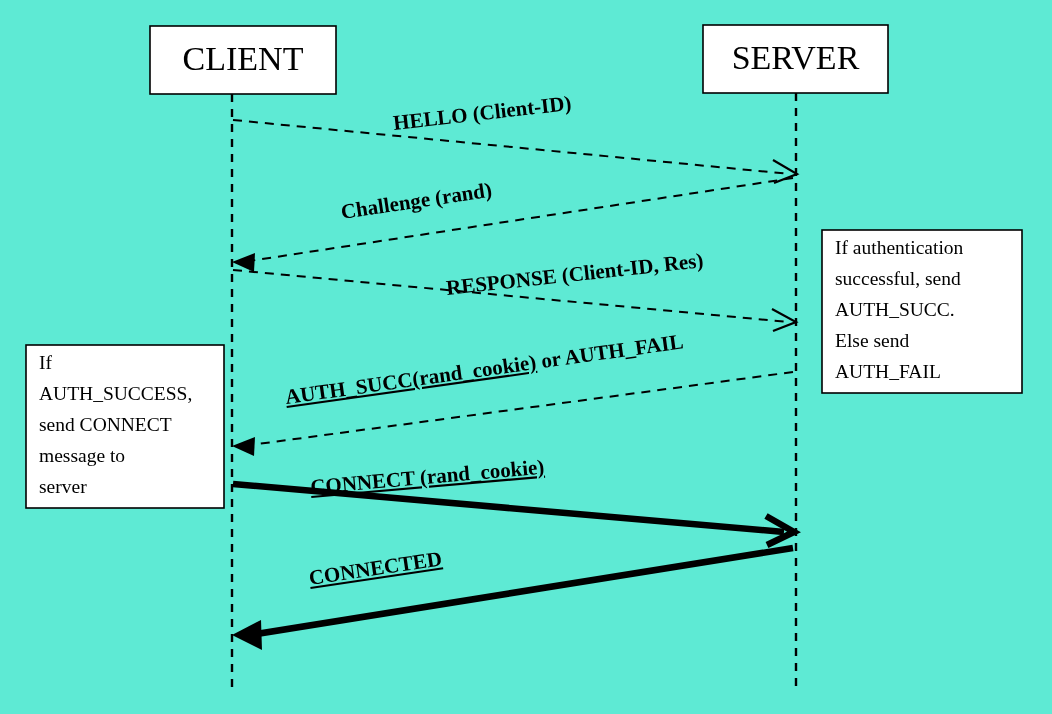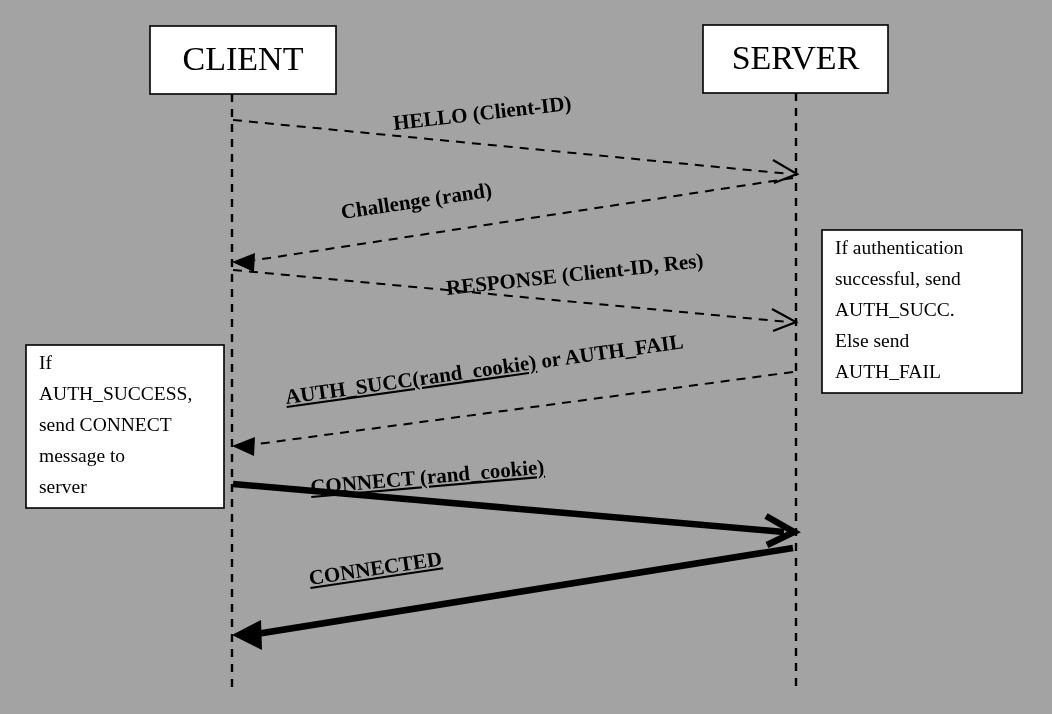--- a/index.html
+++ b/index.html
@@ -4,21 +4,21 @@
 <style>
   html, body {
     margin: 0;
     padding: 0;
     background: #ffffff;
   }
   #canvas {
     position: relative;
     width: 1052px;
     height: 714px;
-    background: #a3a3a3;
+    background: #5eead4;
     overflow: hidden;
     font-family: "Liberation Serif", "DejaVu Serif", serif;
     text-align: right;
   }
   svg#diagram {
     position: absolute;
     top: 0;
     left: 0;
     width: 1052px;
     height: 714px;

